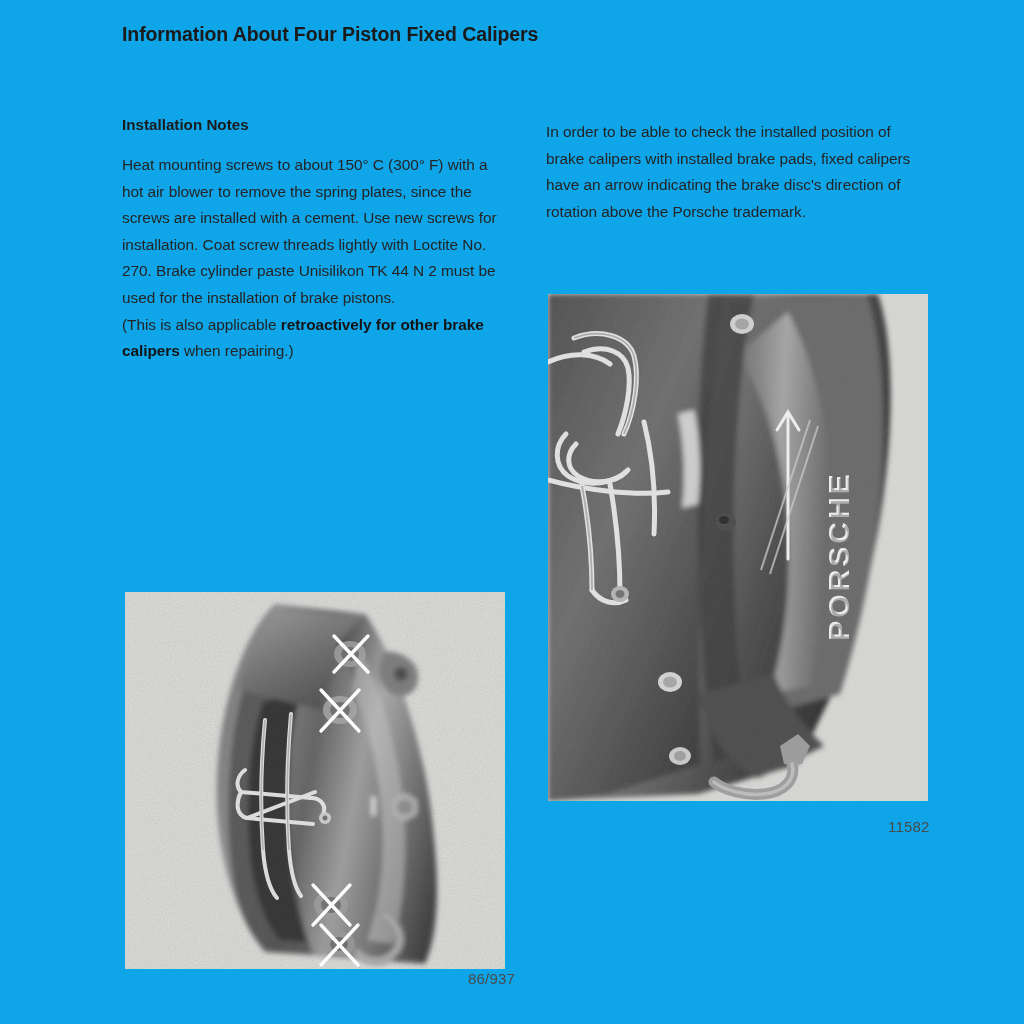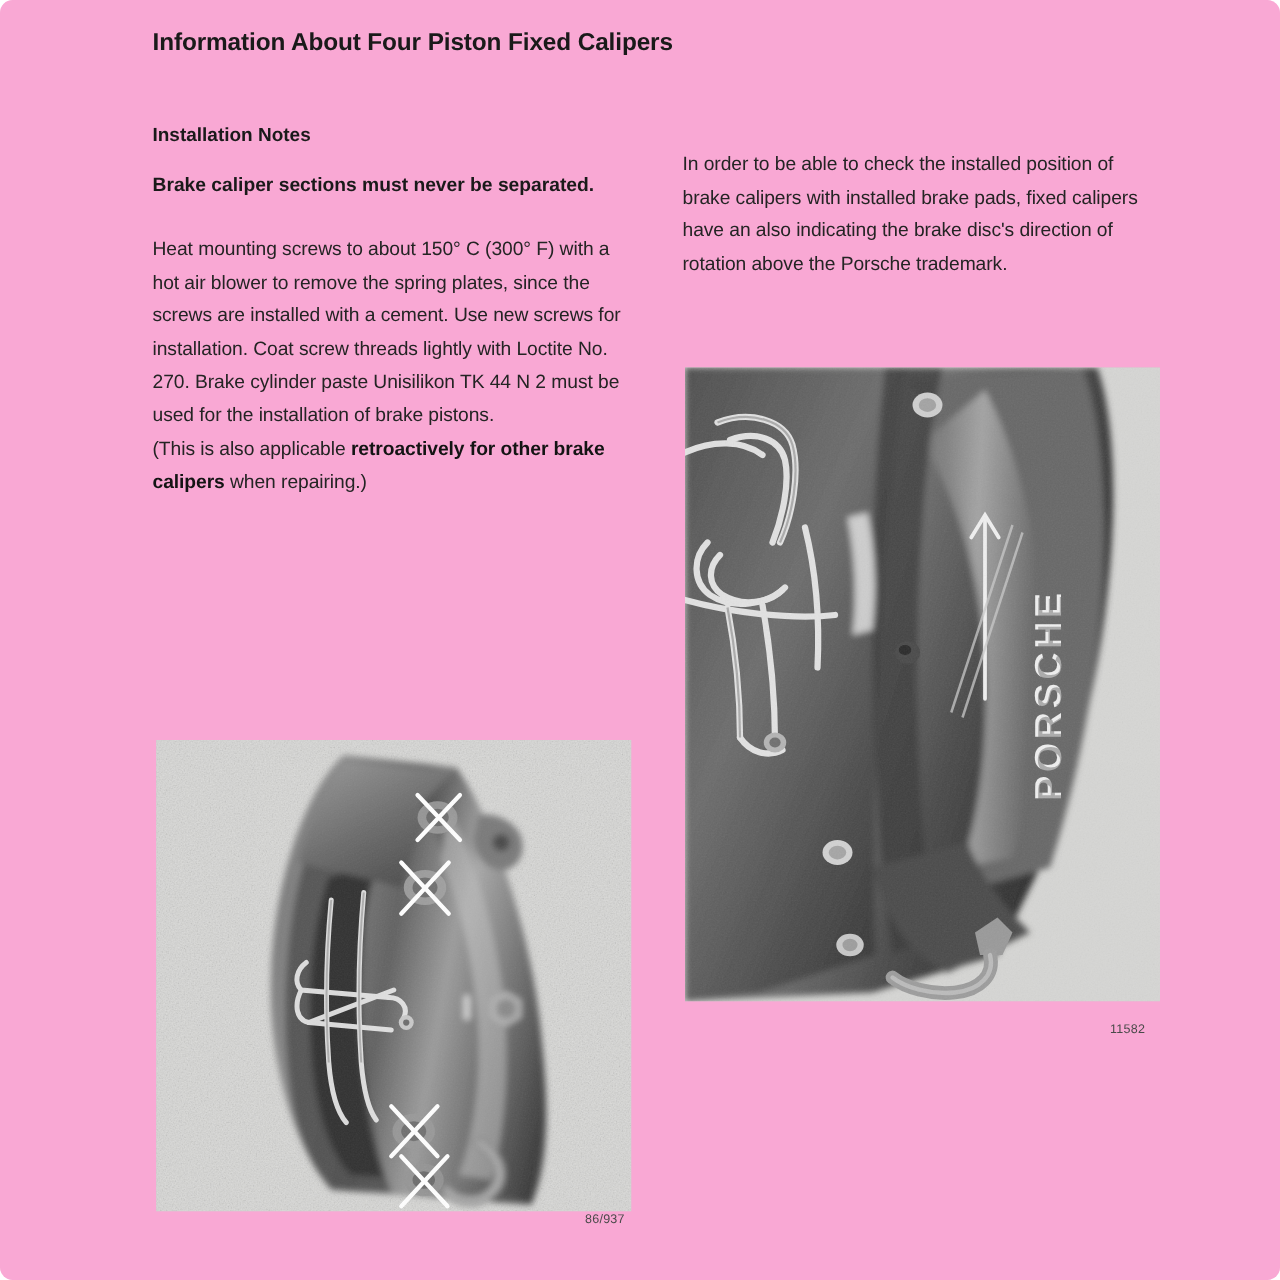--- a/index.html
+++ b/index.html
@@ -12,42 +12,41 @@
     height: 1024px;
     position: relative;
     font-family: "Liberation Sans", sans-serif;
     color: #1d1d1d;
     overflow: hidden;
   }
 
   .page {
     position: absolute;
     inset: 0;
-    background: #f9a8d4;
-    border-radius: 10px;
+    background: #0ea5e9;
   }
 
   
   .doc-title {
     position: absolute;
     left: 122px;
     top: 22px;
     width: 430px;
     font-size: 19.5px;
     font-weight: bold;
     line-height: 25px;
     letter-spacing: -0.1px;
     color: #1a1a1a;
   }
 
   
   .col-left {
     position: absolute;
     left: 122px;
-    top: 98px;
+    top: 114px;
     width: 375px;
   }
   .col-right {
     position: absolute;
     left: 546px;
     top: 119px;
     width: 380px;
   }
 
   .sub-head {
@@ -81,21 +80,21 @@
 
   .fig-frame {
     width: 100%;
     height: 100%;
     display: block;
     background: #cdcdcd;
   }
 
   .fig-num {
     position: absolute;
-    font-size: 10px;
+    font-size: 15px;
     color: #4a4a4a;
     letter-spacing: 0.2px;
     font-family: "Liberation Sans", sans-serif;
   }
   .fig-num-left  { left: 468px; top: 970px; }
   .fig-num-right { left: 888px; top: 818px; }
 
   .fig-caption {
     position: absolute;
     left: 140px;
@@ -110,31 +109,30 @@
 </head>
 <body>
 
 <div class="page">
 
   <div class="doc-title">Information About Four Piston Fixed Calipers</div>
 
   <div class="col-left">
     <p class="sub-head">Installation Notes</p>
 
-    <p class="lead-bold">Brake caliper sections must never be separated.</p>
 
 
     <p class="body-text">Heat mounting screws to about 150° C (300° F) with a hot air blower to remove the spring plates, since the screws are installed with a cement. Use new screws for installation. Coat screw threads lightly with Loctite No. 270. Brake cylinder paste Unisilikon TK 44 N 2 must be used for the installation of brake pistons.</p>
 
     <p class="body-text"><span>(This is also applicable </span><b>retroactively for other brake calipers</b><span> when repairing.)</span></p>
 
   </div>
 
   <div class="col-right">
-    <p class="body-text">In order to be able to check the installed position of brake calipers with installed brake pads, fixed calipers have an also indicating the brake disc's direction of rotation above the Porsche trademark.</p>
+    <p class="body-text">In order to be able to check the installed position of brake calipers with installed brake pads, fixed calipers have an arrow indicating the brake disc's direction of rotation above the Porsche trademark.</p>
   </div>
 
   <div class="figure fig-left">
     <svg class="fig-frame" viewBox="0 0 380 377" preserveAspectRatio="none">
       <defs>
         <filter id="grainL">
           <feTurbulence type="fractalNoise" baseFrequency="0.85" numOctaves="3" result="n"></feTurbulence>
           <feColorMatrix in="n" type="saturate" values="0"></feColorMatrix>
           <feComponentTransfer>
               <feFuncA type="linear" slope="0.30"></feFuncA>

